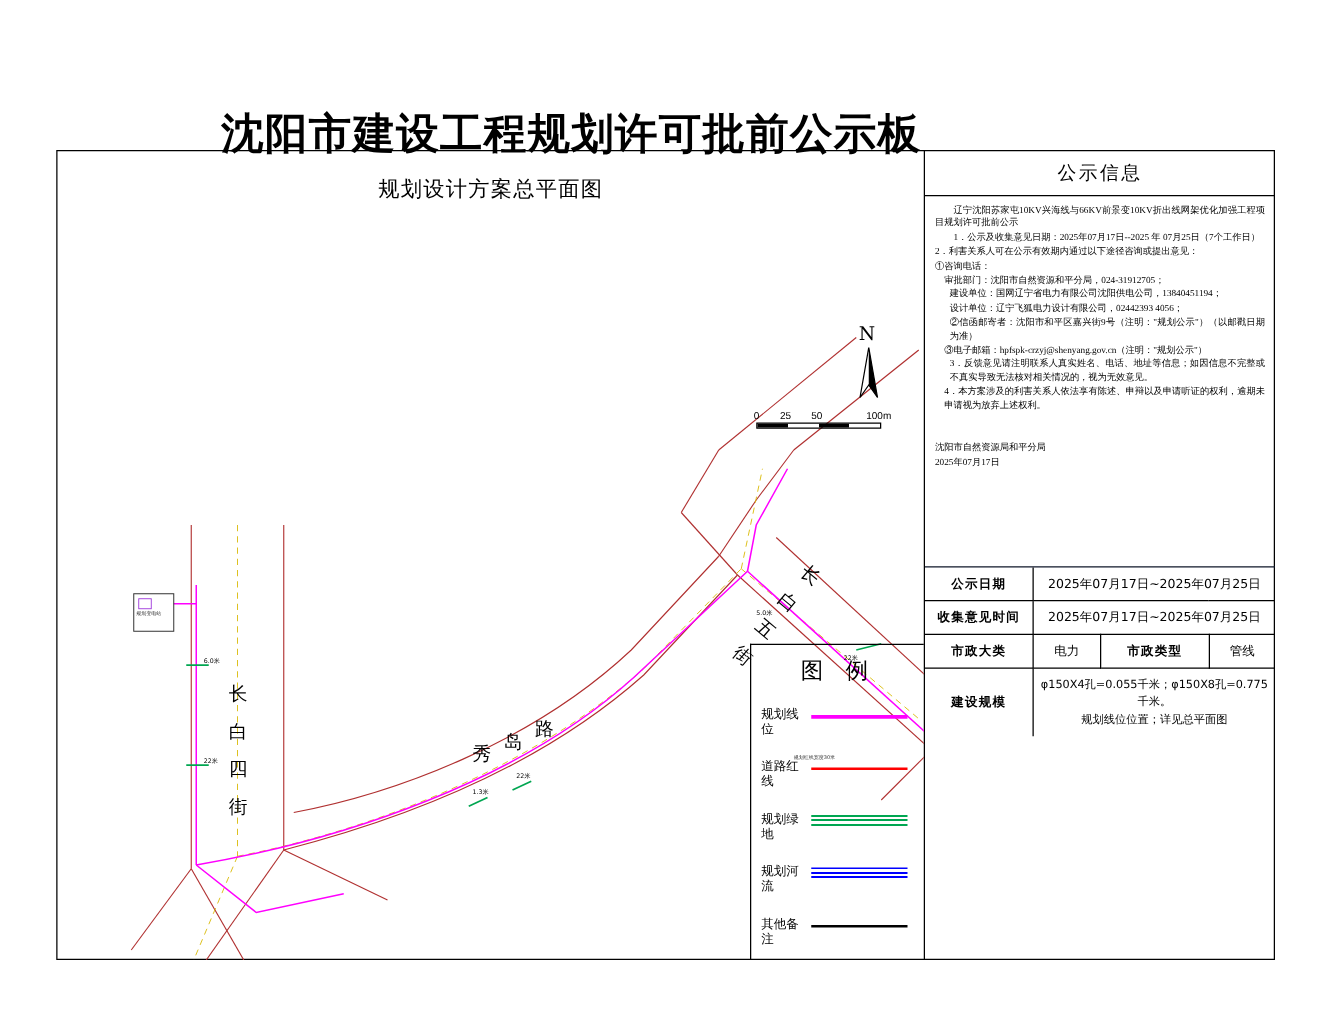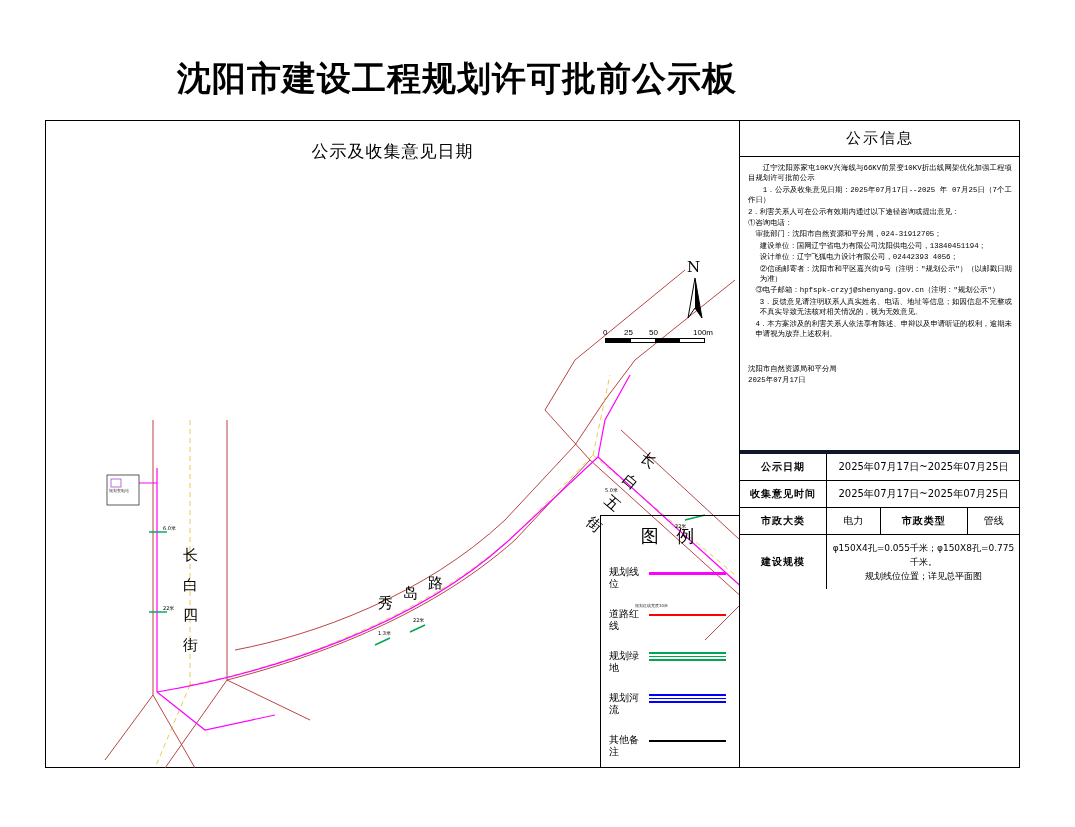--- a/index.html
+++ b/index.html
@@ -15,21 +15,21 @@
     position: relative;
     width: 1075px;
     height: 827px;
     background: #fff;
     overflow: hidden;
   }
   
   .main-title {
     position: absolute;
     left: 0;
-    top: 56px;
+    top: 84px;
     width: 914px;
     text-align: center;
     font-family: "DejaVu Serif", "Liberation Serif", serif;
     font-weight: bold;
     font-size: 34px;
     letter-spacing: 1px;
   }
   
   .frame {
     position: absolute;
@@ -175,23 +175,23 @@
     font-family: "DejaVu Serif", "Liberation Serif", serif;
     font-size: 15px;
     letter-spacing: 2px;
   }
   .info-body {
     padding: 6px 8px 4px 8px;
     font-size: 7.4px;
     line-height: 10.4px;
     height: 297px;
     box-sizing: border-box;
-    border-bottom: 4px solid #0f172a;
+    border-bottom: 1px solid #0f172a;
     overflow: hidden;
-    font-family: Liberation Mono, monospace;
+    font-family: Liberation Serif, serif;
   }
   .info-body p {
     margin: 0 0 1px 0;
     text-align: justify;
   }
   .ind2 { text-indent: 2em; }
   .ind1 { padding-left: 1em; }
   .ind15 { padding-left: 1.6em; }
   .right { text-align: right; }
   
@@ -236,21 +236,21 @@
 <body>
 
 <div id="page">
 
   <div class="main-title">沈阳市建设工程规划许可批前公示板</div>
 
   <div class="frame"></div>
 
   <div class="map-panel">
 
-    <div class="map-title">公示及收集意见日期</div>
+    <div class="map-title">规划设计方案总平面图</div>
 
     <svg class="map-svg" width="695" height="648" viewBox="0 0 695 648">
       <g stroke="#b03030" stroke-width="0.9" fill="none">
 
         <path d="M108 300 L108 575"></path>
         <path d="M182 300 L182 560"></path>
 
         <path d="M108 575 L60 640"></path>
         <path d="M182 560 L120 648"></path>
         <path d="M182 560 L265 600"></path>

